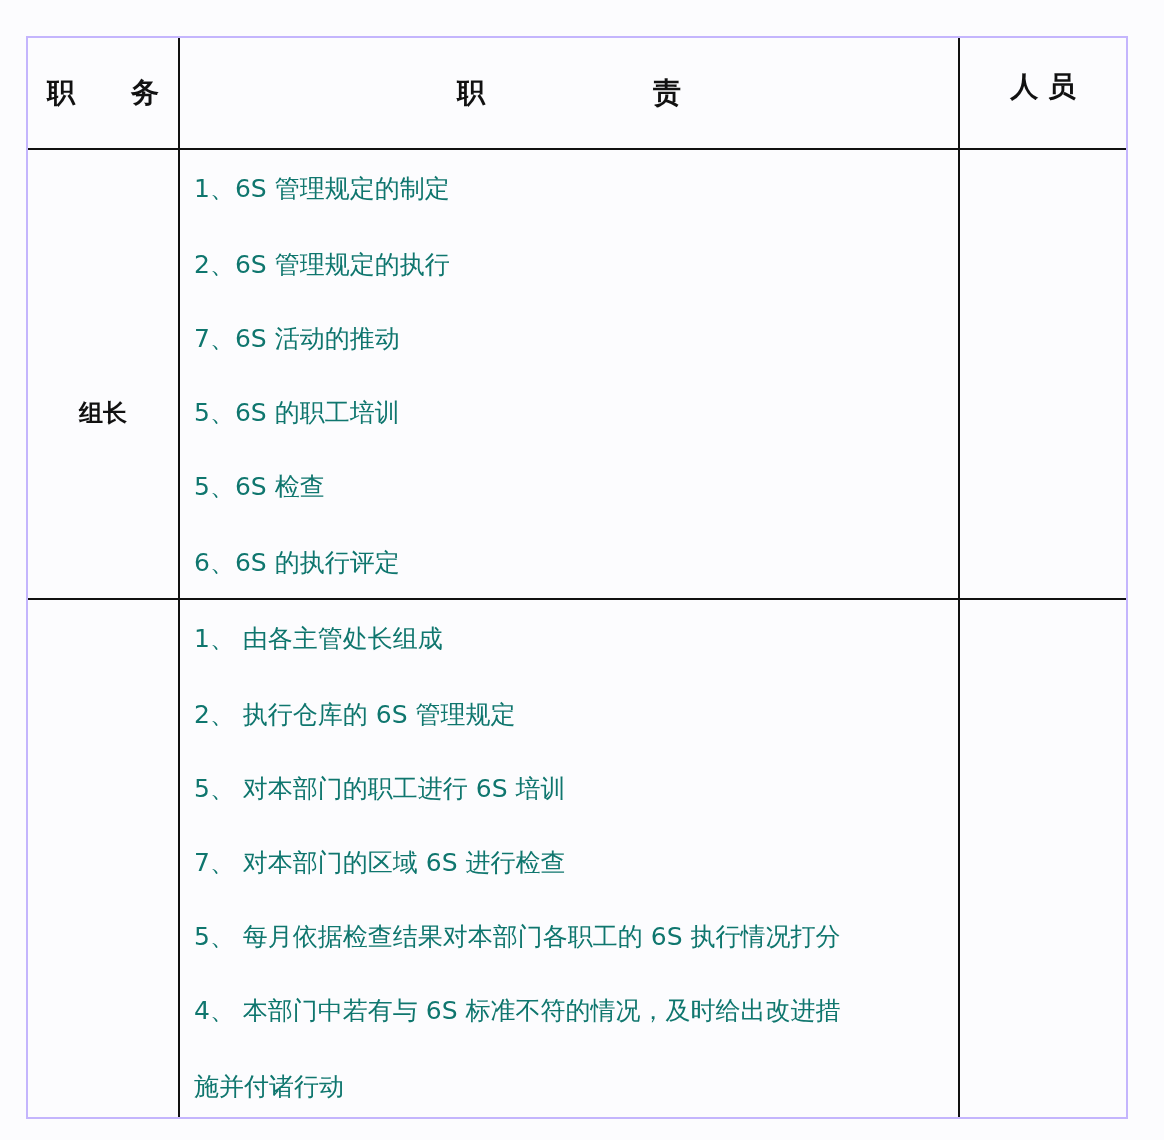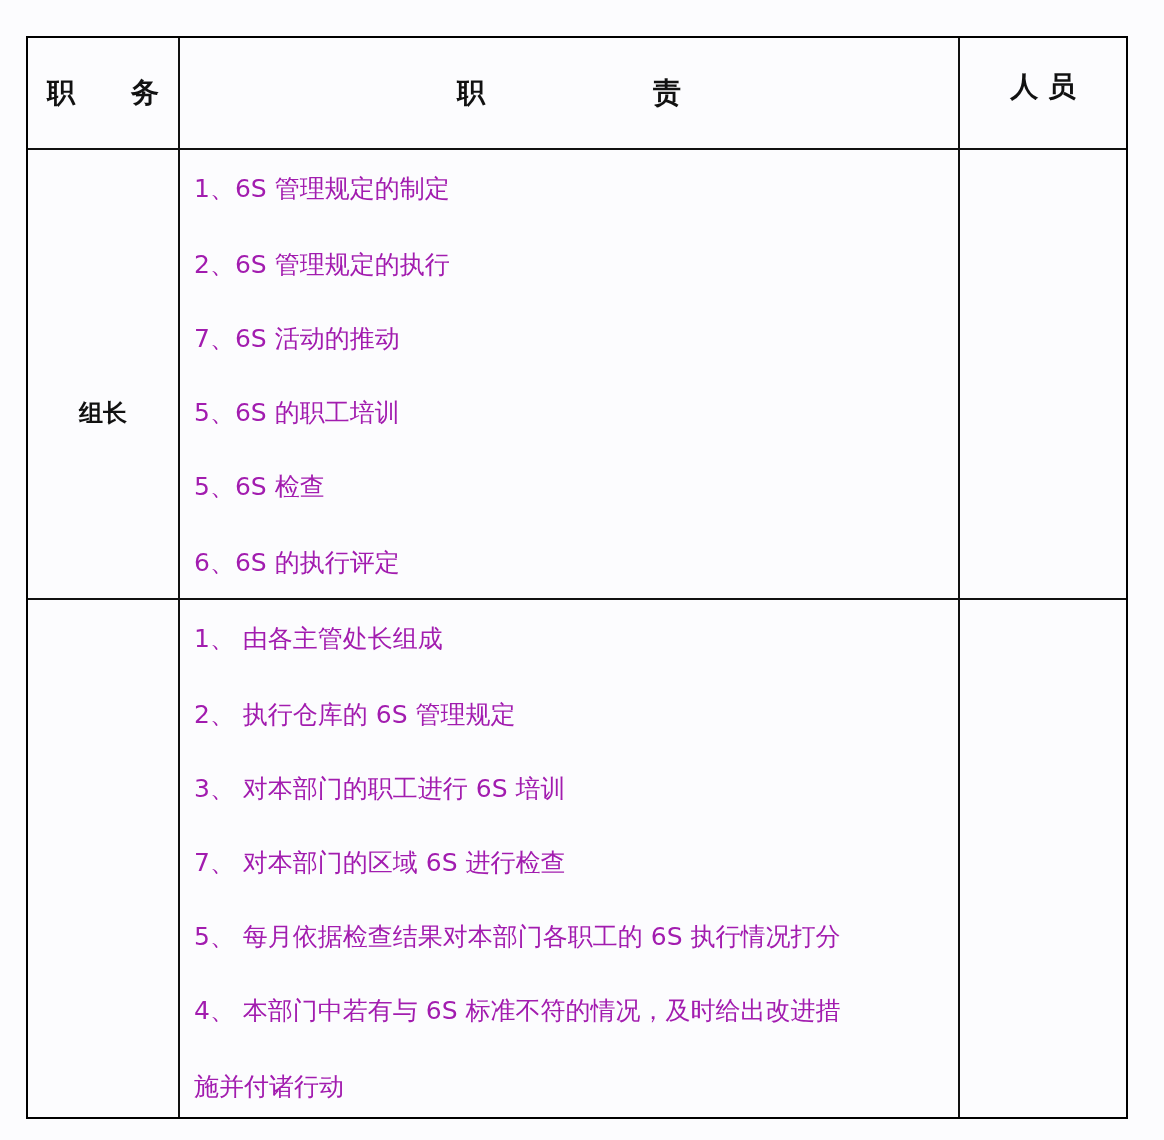--- a/index.html
+++ b/index.html
@@ -1,26 +1,26 @@
 <!DOCTYPE html>
 <html><head>
 <meta charset="utf-8">
 <style>
   html, body { margin: 0; padding: 0; background: #fcfcfe; }
   body { width: 1164px; height: 1140px; position: relative; overflow: hidden;
          font-family: "DejaVu Sans", "Liberation Sans", sans-serif; color: #222; }
   .tbl { position: absolute; left: 26px; top: 36px; width: 1102px; height: 1083px;
-         border: 2px solid #000000; box-sizing: border-box; }
+         border: 2px solid #c4b5fd; box-sizing: border-box; }
   .vline { position: absolute; top: 0; bottom: 0; width: 2px; background: #111; }
   .hline { position: absolute; left: 0; right: 0; height: 2px; background: #111; }
   .cell { position: absolute; display: flex; align-items: center; justify-content: center; }
   .hdr { font-size: 28px; font-weight: bold; color: #111; }
   .role { font-size: 24px; font-weight: bold; color: #111; }
   .duties { position: absolute; left: 166px; }
-  .duty { position: absolute; left: 0; font-size: 25px; color: #a21caf; white-space: nowrap; }
+  .duty { position: absolute; left: 0; font-size: 25px; color: #0f766e; white-space: nowrap; }
 </style>
 </head>
 <body>
 
 <div class="tbl">
 
   <div class="vline" style="left:150px"></div>
   <div class="vline" style="left:930px"></div>
   <div class="hline" style="top:110px"></div>
   <div class="hline" style="top:560px"></div>
@@ -36,20 +36,20 @@
     <div class="duty" style="top:172px">7、6S 活动的推动</div>
     <div class="duty" style="top:246px">5、6S 的职工培训</div>
     <div class="duty" style="top:320px">5、6S 检查</div>
     <div class="duty" style="top:396px">6、6S 的执行评定</div>
   </div>
   <div class="cell" style="left:932px;top:112px;width:166px;height:448px;"></div>
 
   <div class="duties" style="top:562px;">
     <div class="duty" style="top:22px">1、 由各主管处长组成</div>
     <div class="duty" style="top:98px">2、 执行仓库的 6S 管理规定</div>
-    <div class="duty" style="top:172px">3、 对本部门的职工进行 6S 培训</div>
+    <div class="duty" style="top:172px">5、 对本部门的职工进行 6S 培训</div>
     <div class="duty" style="top:246px">7、 对本部门的区域 6S 进行检查</div>
     <div class="duty" style="top:320px">5、 每月依据检查结果对本部门各职工的 6S 执行情况打分</div>
     <div class="duty" style="top:394px">4、 本部门中若有与 6S 标准不符的情况，及时给出改进措</div>
     <div class="duty" style="top:470px">施并付诸行动</div>
   </div>
   <div class="cell" style="left:932px;top:562px;width:166px;height:517px;"></div>
 </div>
 
 </body></html>

